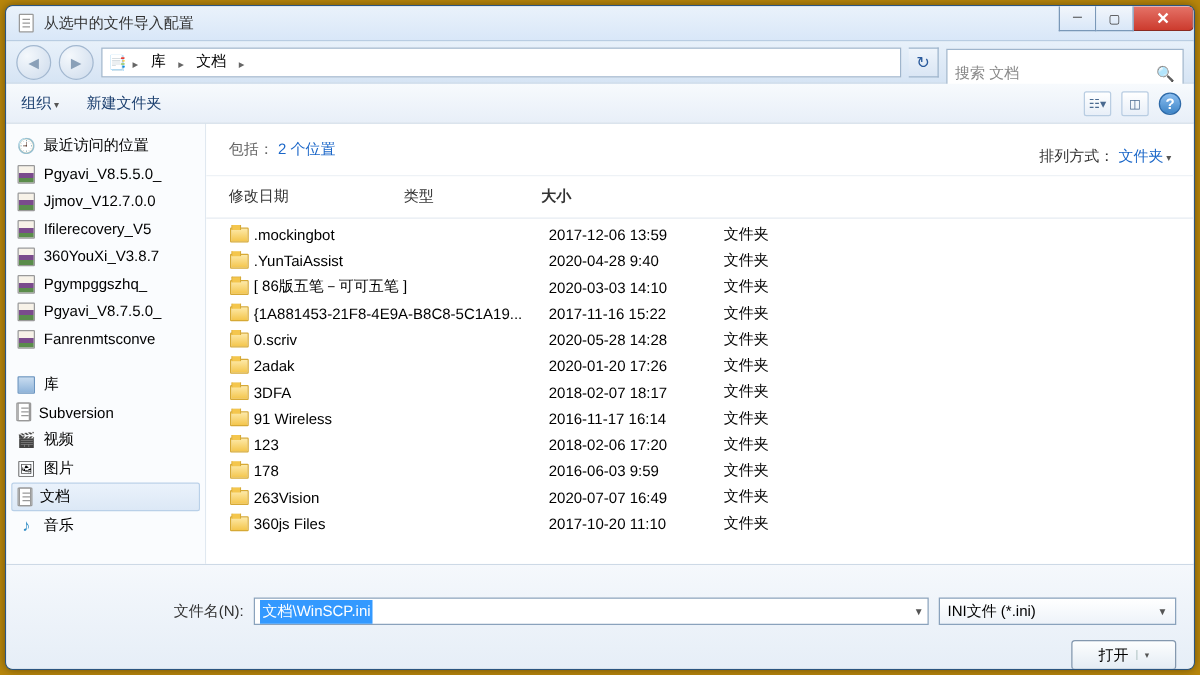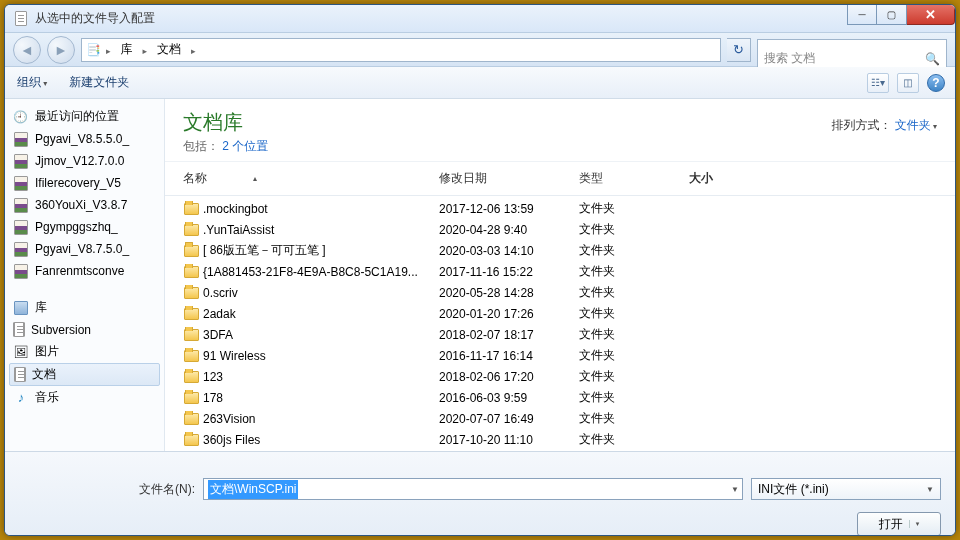--- a/index.html
+++ b/index.html
@@ -175,52 +175,54 @@
         <span>库</span>
       </div>
       <div id="sb-libs">
           <div class="sb-item">
             <span class="mi ico-doc">
               <span class="ico-doc"></span>
             </span>
             <span>Subversion</span>
           </div>
           <div class="sb-item">
+            <span class="mi ico-vid"></span>
+            <span>视频</span>
+          </div>
+          <div class="sb-item">
             <span class="mi ico-pic"></span>
             <span>图片</span>
           </div>
           <div class="sb-item active">
             <span class="mi ico-doc">
               <span class="ico-doc"></span>
             </span>
             <span>文档</span>
           </div>
           <div class="sb-item">
             <span class="mi ico-mus"></span>
             <span>音乐</span>
           </div>
         </div>
     </div>
 
     <div class="content">
       <div class="libheader">
         <div>
-          <div class="libtitle">文档库</div>
           <div class="libsub">
             <span>包括：</span>
             <span class="link">2 个位置</span>
           </div>
         </div>
         <div class="sortby">
           <span>排列方式：</span>
           <span class="link">文件夹</span>
         </div>
       </div>
       <div class="cols">
-        <div class="c-name">名称</div>
         <div class="c-date">修改日期</div>
         <div class="c-type">类型</div>
         <div class="c-size">大小</div>
       </div>
       <div class="filelist" id="filelist">
           <div class="row">
             <div class="c-name">
               <span class="mi">
                 <span class="ico-folder"></span>
               </span>

